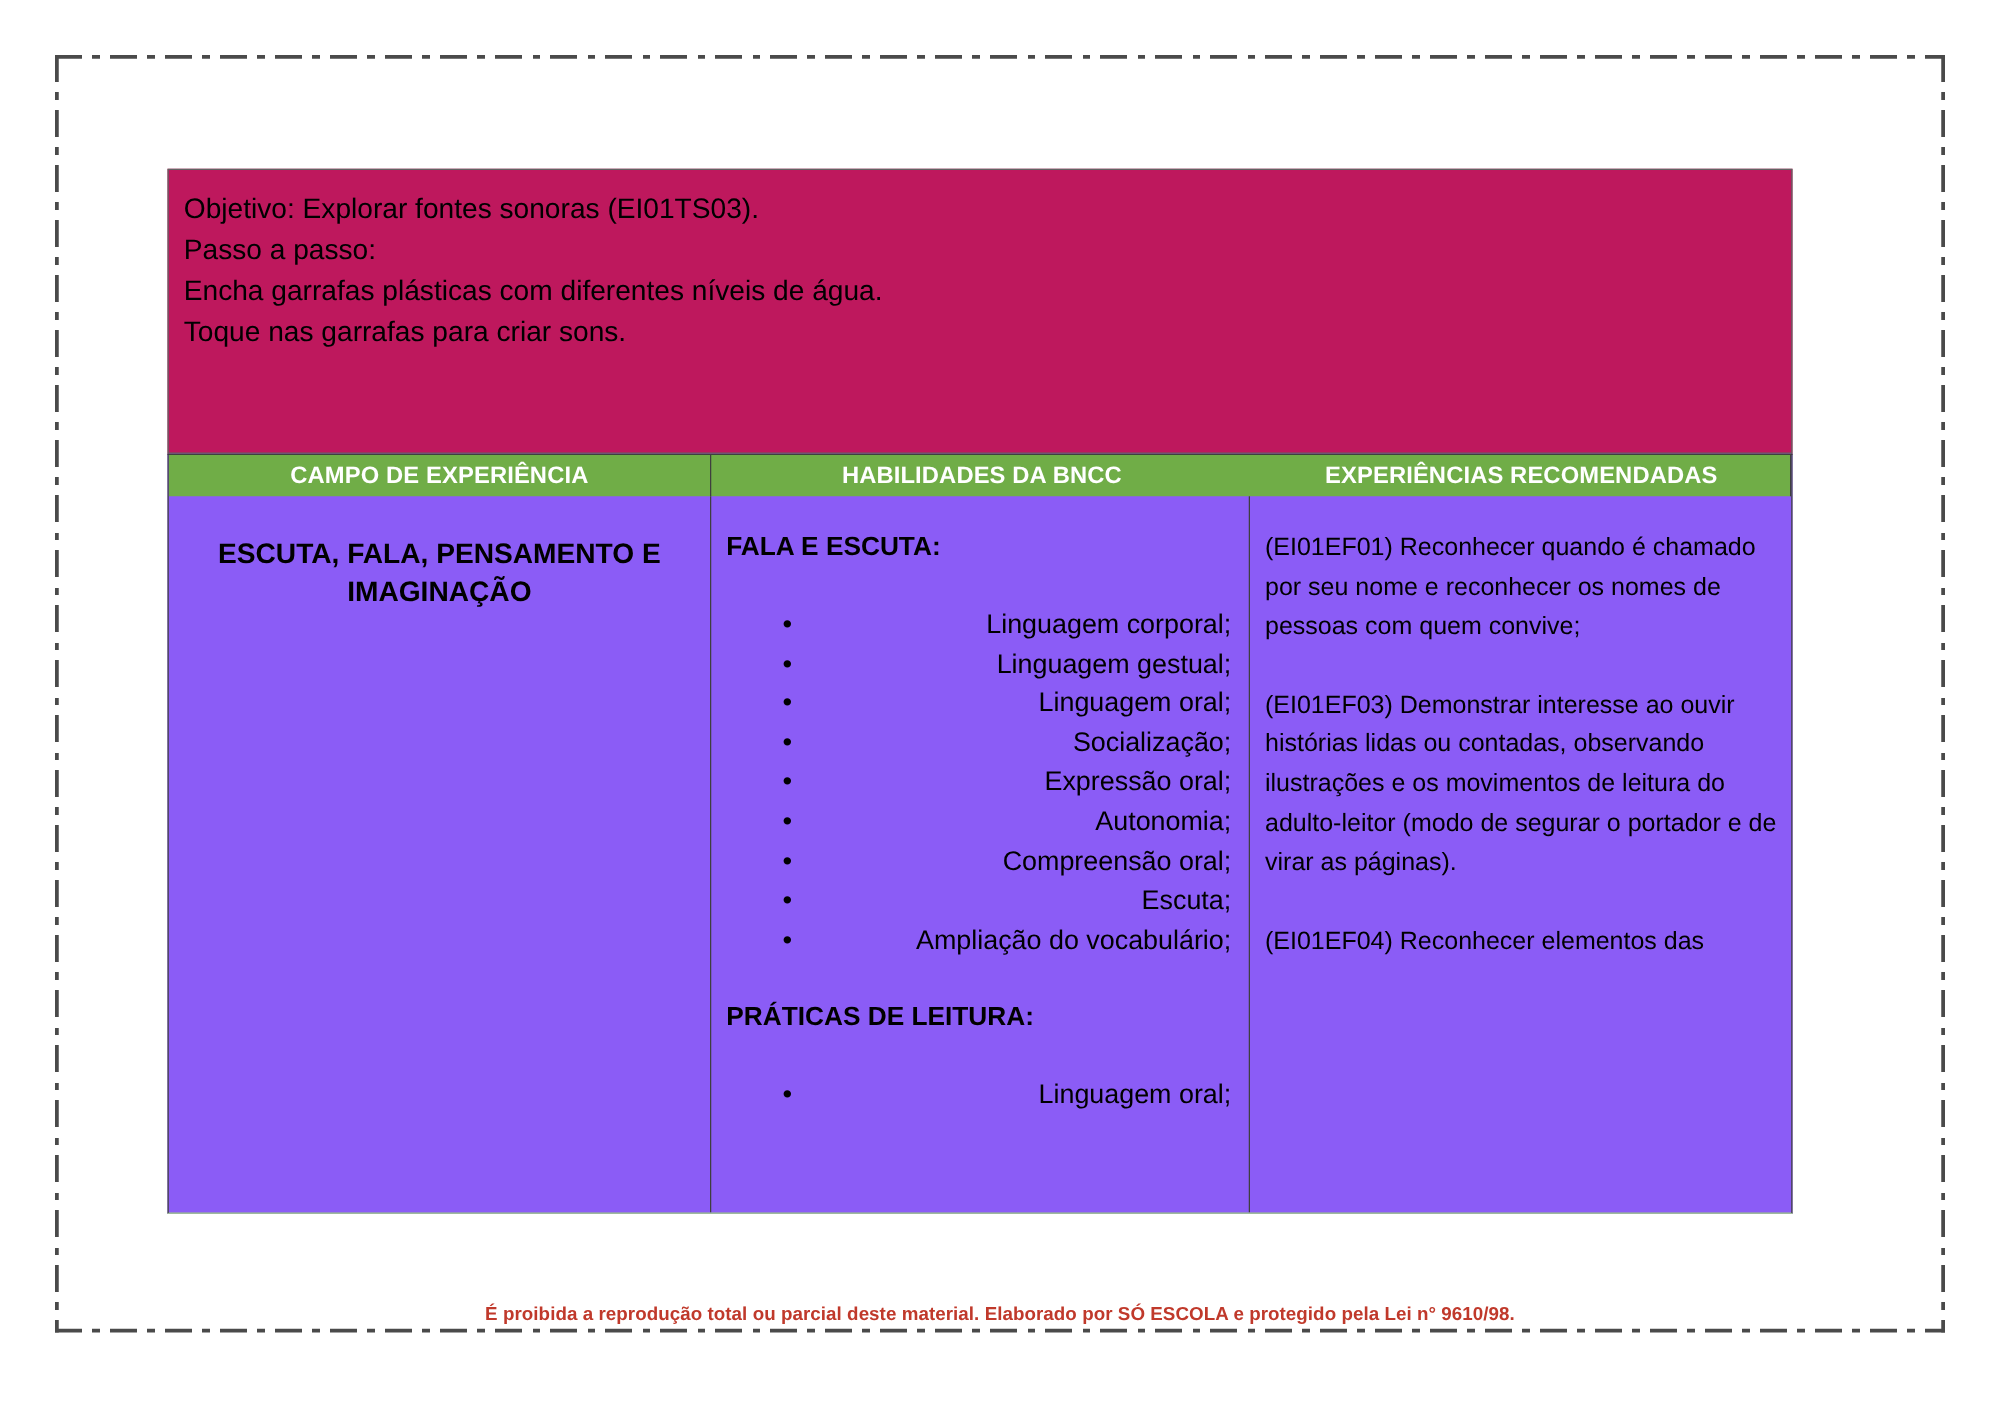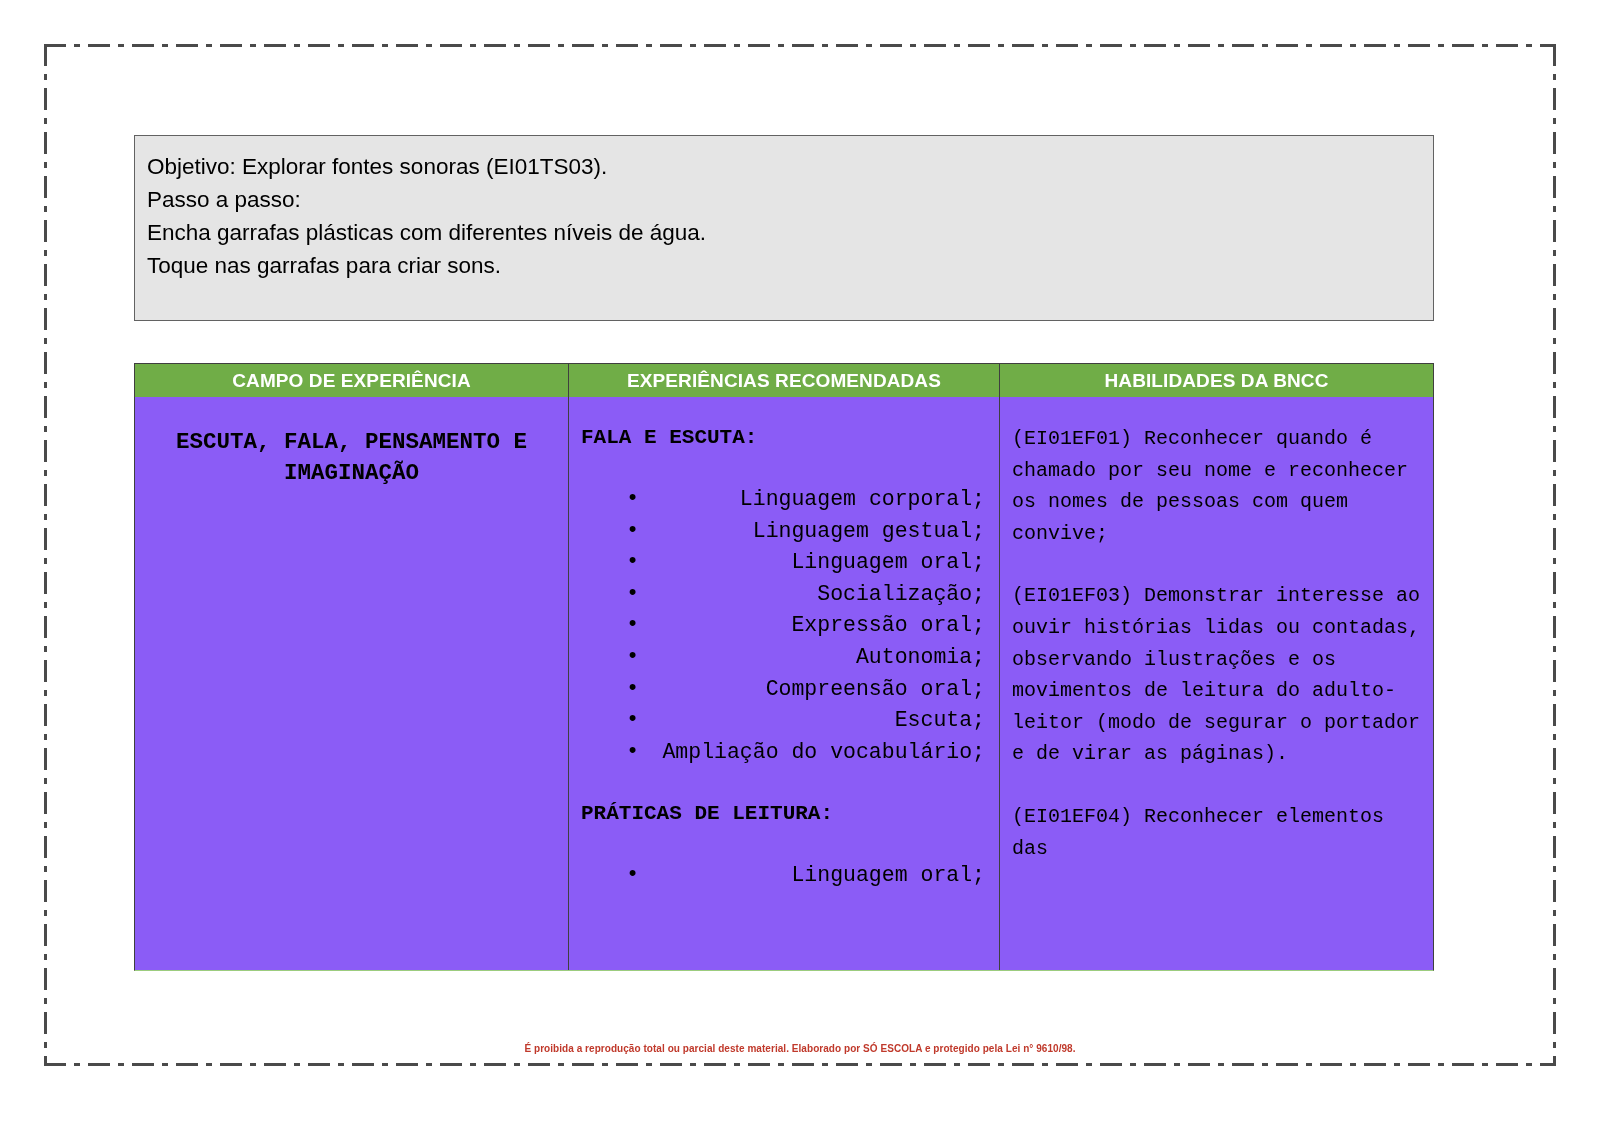--- a/index.html
+++ b/index.html
@@ -51,24 +51,24 @@
   }
   .frame-left { left: 0; }
   .frame-right { right: 0; }
 
   
   .objective-box {
     position: absolute;
     left: 134px;
     top: 135px;
     width: 1300px;
-    height: 186px;
+    height: 228px;
     box-sizing: border-box;
     border: 1.5px solid #626262;
-    background: #e5e5e5;
+    background: #be185d;
     padding: 14px 0 0 12px;
   }
   .objective-line {
     font-size: 22.5px;
     line-height: 33px;
     color: #000000;
     white-space: pre;
   }
 
   
@@ -107,21 +107,20 @@
   .th-3 { flex: 1; }
 
   .table-body-row {
     display: flex;
     height: 573px;
   }
   .td {
     box-sizing: border-box;
     padding: 0;
     overflow: hidden;
-    font-family: Liberation Mono, monospace;
   }
   .td-1 {
     width: 434px;
     border-right: 1.5px solid #3f3f3f;
     padding: 30px 18px 0 18px;
     text-align: center;
   }
   .td-2 {
     width: 431px;
     border-right: 1.5px solid #3f3f3f;
@@ -175,21 +174,21 @@
   .skill-block.last { margin-bottom: 0; }
 
   
   .footer-note {
     position: absolute;
     left: 0;
     top: 1043px;
     width: 100%;
     text-align: center;
     color: #c0392b;
-    font-size: 10px;
+    font-size: 15px;
     font-weight: bold;
     letter-spacing: 0.05px;
   }
 </style>
 </head>
 <body>
 
 <div class="page-frame">
   <div class="frame-edge frame-top"></div>
   <div class="frame-edge frame-bottom"></div>
@@ -201,22 +200,22 @@
   <div class="objective-line">Objetivo: Explorar fontes sonoras (EI01TS03).</div>
   <div class="objective-line">Passo a passo:</div>
   <div class="objective-line">Encha garrafas plásticas com diferentes níveis de água.</div>
   <div class="objective-line">Toque nas garrafas para criar sons.</div>
 </div>
 
 <div class="bncc-table">
 
   <div class="table-header-row">
     <div class="th th-1">CAMPO DE EXPERIÊNCIA</div>
+    <div class="th th-3">HABILIDADES DA BNCC</div>
     <div class="th th-2">EXPERIÊNCIAS RECOMENDADAS</div>
-    <div class="th th-3">HABILIDADES DA BNCC</div>
   </div>
 
   <div class="table-body-row">
 
     <div class="td td-1">
       <div class="campo-title">ESCUTA, FALA, PENSAMENTO E IMAGINAÇÃO</div>
     </div>
 
     <div class="td td-2">
       <div class="exp-heading">FALA E ESCUTA:</div>

